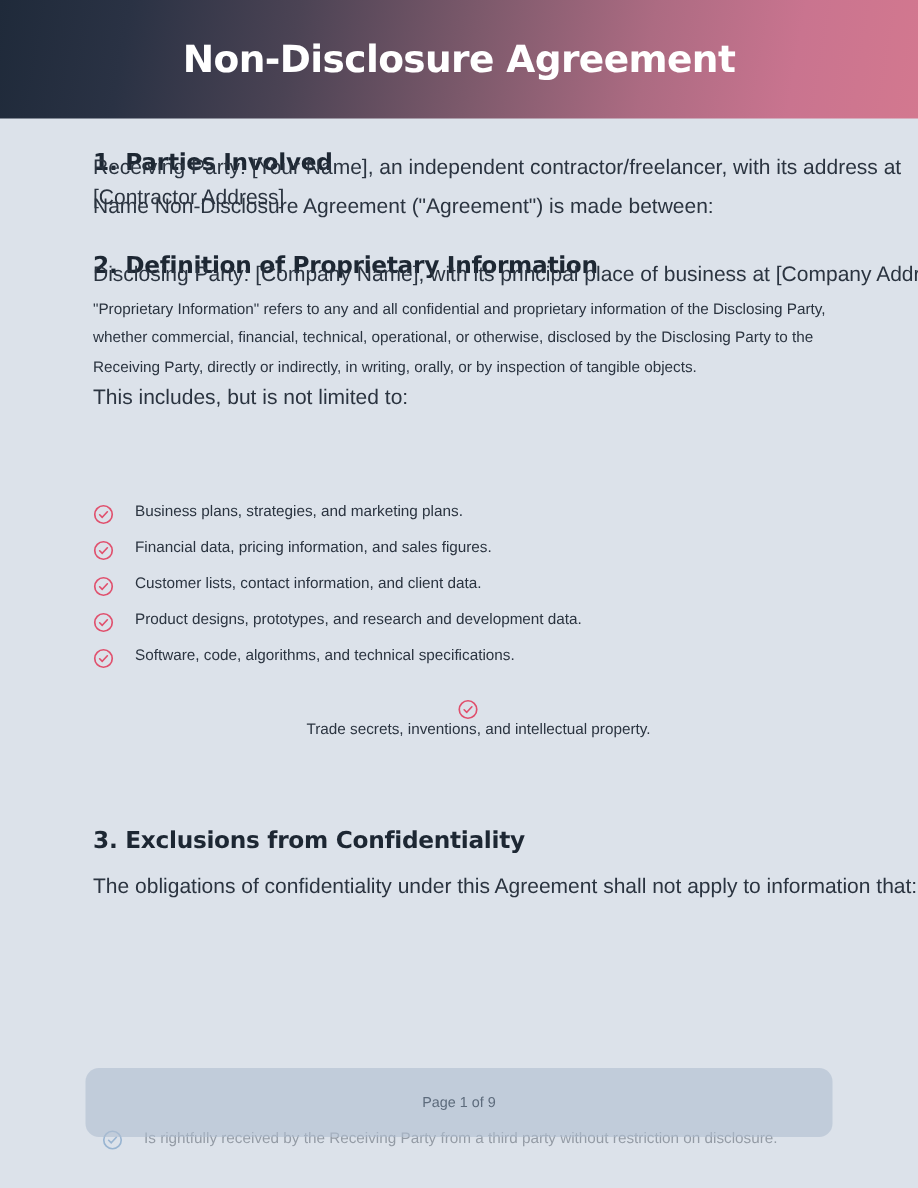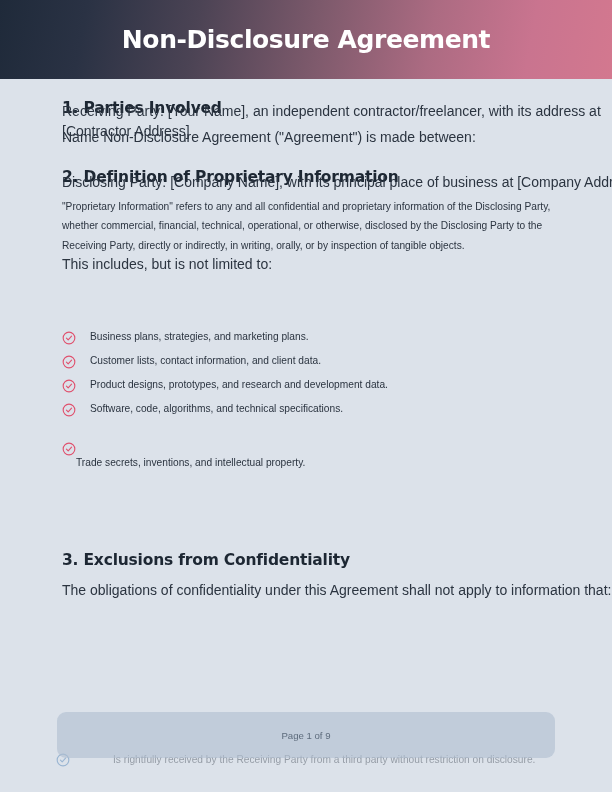--- a/index.html
+++ b/index.html
@@ -83,21 +83,21 @@
 
   
   .bullets {
     position: absolute;
     left: 62px;
     top: 251px;
     width: 500px;
   }
   .bullet-row {
     display: flex;
-    align-items: flex-start;
+    align-items: center;
     height: 24.1px;
   }
   .bullet-row.spaced { margin-top: 15px; flex-direction: column; }
   .bullet-icon {
     width: 14px;
     height: 14px;
     flex: 0 0 14px;
     margin-top: 1px;
     display: block;
   }
@@ -126,27 +126,26 @@
   }
   .pager-label {
     font-size: 9.6px;
     color: #5d6b7c;
     font-family: "Liberation Sans", sans-serif;
   }
 
   
   .clipped-row {
     position: absolute;
-    left: 56px;
+    left: 68px;
     top: 752px;
     display: flex;
     align-items: flex-end;
     opacity: 0.45;
     z-index: 1;
-    gap: 29px;
   }
   .clipped-row .bullet-text { color: #3d4652; }
 </style>
 </head>
 <body>
 
 <div class="doc-header">
   <div class="doc-header-title">Non-Disclosure Agreement</div>
 </div>
 
@@ -172,20 +171,27 @@
     <div class="bullets">
 
       <div class="bullet-row">
         <svg class="bullet-icon" viewBox="0 0 24 24">
           <circle cx="12" cy="12" r="10" fill="none" stroke="#e0506d" stroke-width="1.9"></circle>
           <path d="M7.6 12.3 L10.6 15.2 L16.4 8.9" fill="none" stroke="#e0506d" stroke-width="1.9" stroke-linecap="round" stroke-linejoin="round"></path>
         </svg>
         <span class="bullet-text">Business plans, strategies, and marketing plans.</span>
       </div>
 
+      <div class="bullet-row">
+        <svg class="bullet-icon" viewBox="0 0 24 24">
+          <circle cx="12" cy="12" r="10" fill="none" stroke="#e0506d" stroke-width="1.9"></circle>
+          <path d="M7.6 12.3 L10.6 15.2 L16.4 8.9" fill="none" stroke="#e0506d" stroke-width="1.9" stroke-linecap="round" stroke-linejoin="round"></path>
+        </svg>
+        <span class="bullet-text">Financial data, pricing information, and sales figures.</span>
+      </div>
 
       <div class="bullet-row">
         <svg class="bullet-icon" viewBox="0 0 24 24">
           <circle cx="12" cy="12" r="10" fill="none" stroke="#e0506d" stroke-width="1.9"></circle>
           <path d="M7.6 12.3 L10.6 15.2 L16.4 8.9" fill="none" stroke="#e0506d" stroke-width="1.9" stroke-linecap="round" stroke-linejoin="round"></path>
         </svg>
         <span class="bullet-text">Customer lists, contact information, and client data.</span>
       </div>
 
       <div class="bullet-row">

